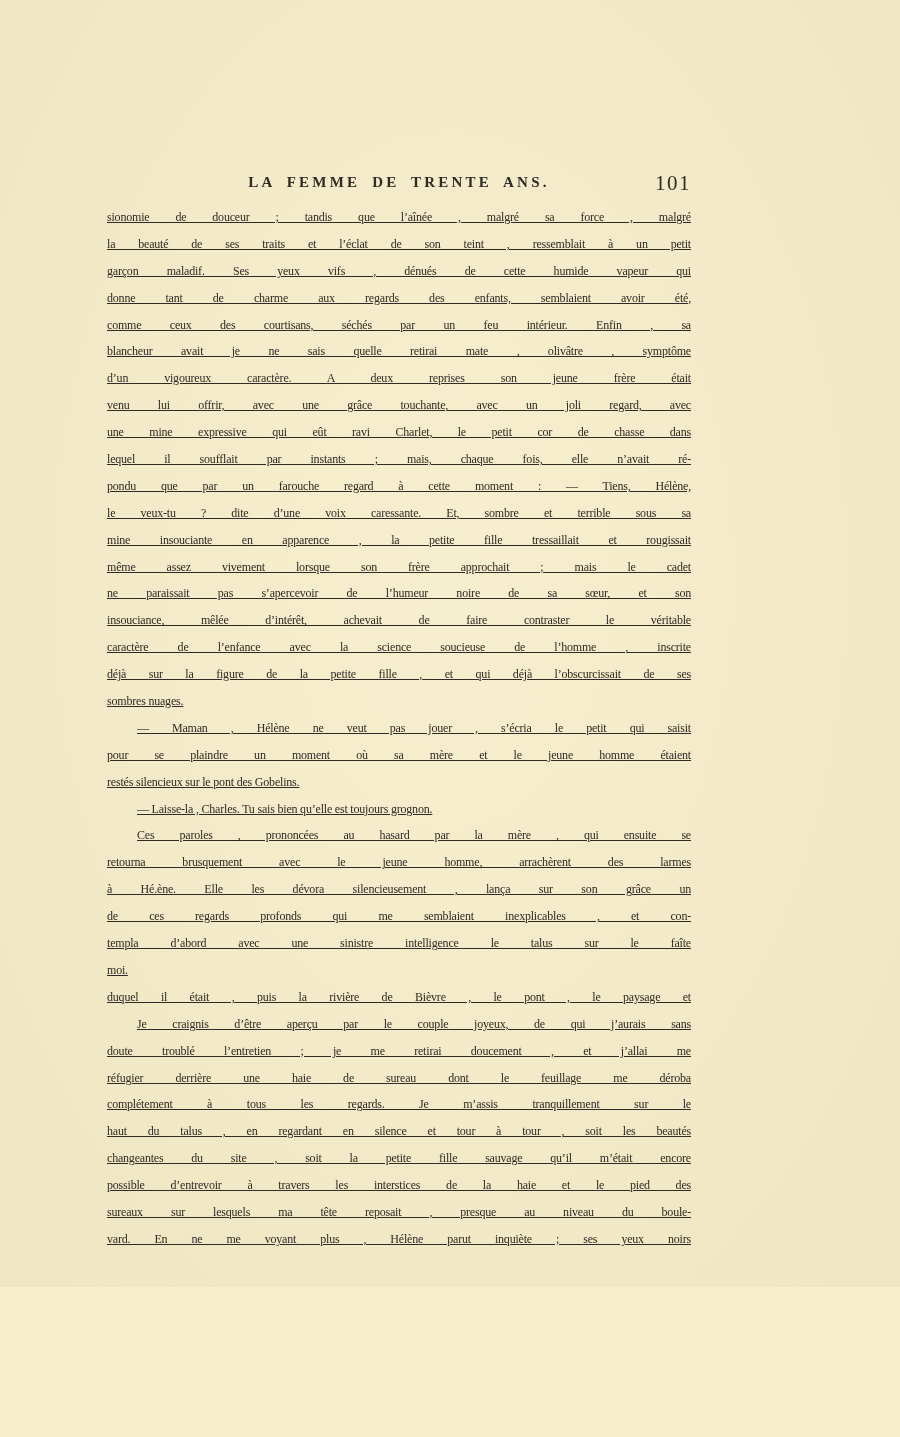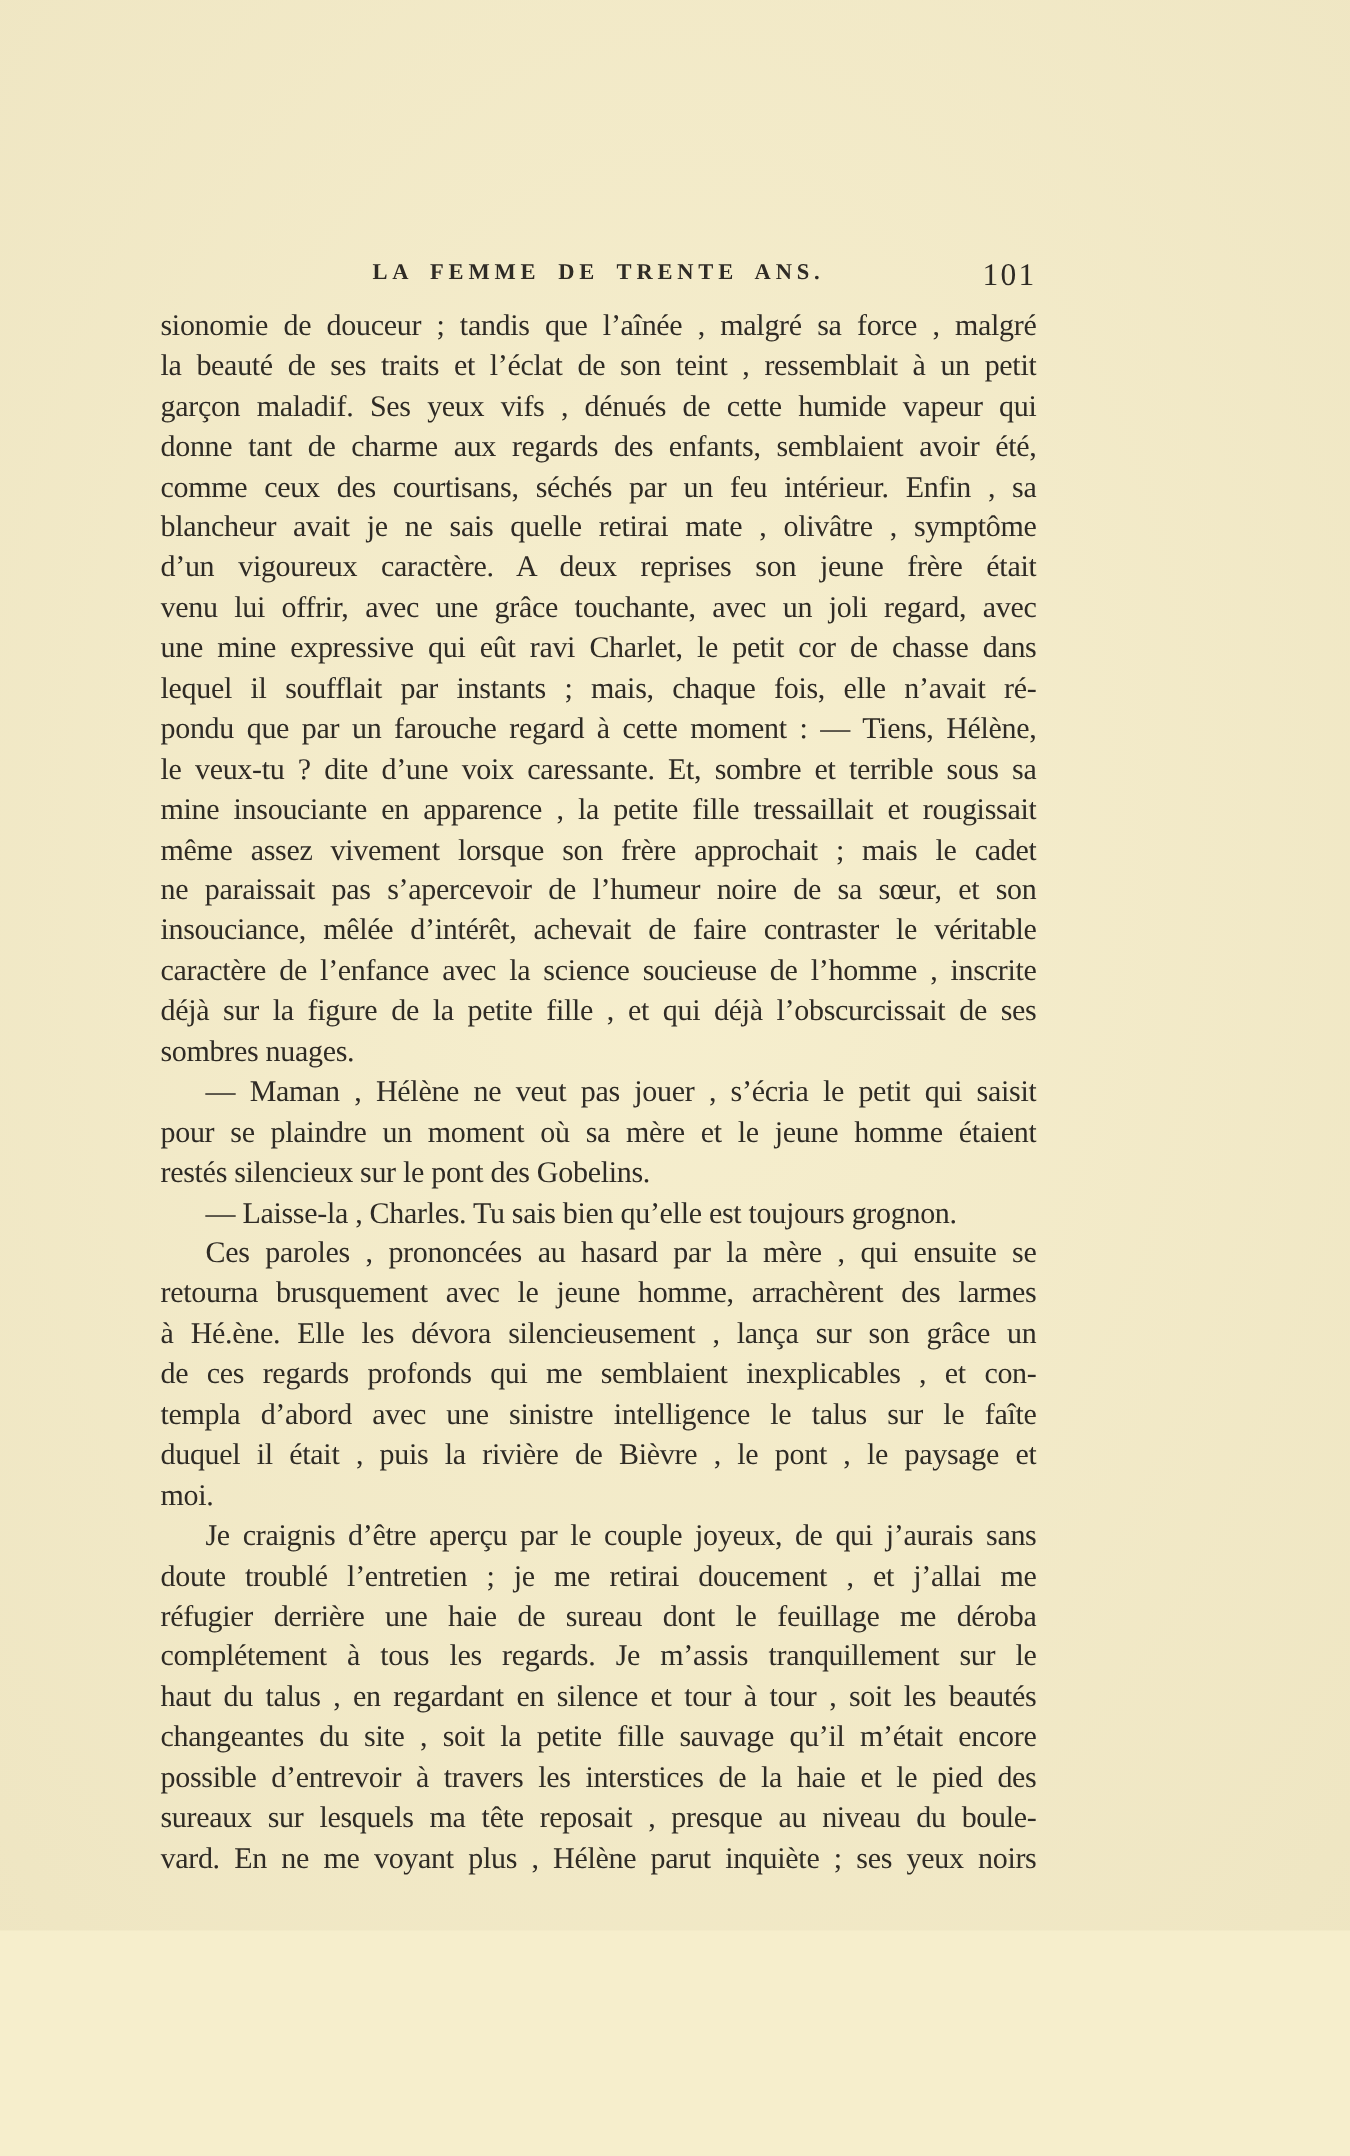--- a/index.html
+++ b/index.html
@@ -36,24 +36,25 @@
     color: var(--ink, #2f2b25);
   }
   .page-number {
     position: absolute;
     right: 0; top: -3px;
     font-size: 21px;
     letter-spacing: 1.5px;
     color: var(--ink, #2f2b25);
   }
   .body-text {
-    font-size: 20px;
+    font-size: 12px;
     line-height: 26.9px;
     letter-spacing: -0.2px;
     overflow: hidden;
+    text-decoration: underline;
   }
   .line {
     text-align: justify;
     text-align-last: justify;
     white-space: normal;
     height: 26.9px;
   }
   .line.nojust { text-align-last: left; }
   .line.indent { text-indent: 30px; }
 </style>
@@ -87,22 +88,22 @@
       <div class="line nojust">sombres nuages.</div>
       <div class="line indent">— Maman , Hélène  ne veut pas jouer , s’écria le petit qui saisit</div>
       <div class="line">pour se plaindre un moment où sa mère et le jeune homme étaient</div>
       <div class="line nojust">restés silencieux sur le pont des Gobelins.</div>
       <div class="line indent nojust">— Laisse-la , Charles. Tu sais bien qu’elle est toujours grognon.</div>
       <div class="line indent">Ces paroles , prononcées au hasard par la mère , qui ensuite se</div>
       <div class="line">retourna brusquement avec le jeune homme, arrachèrent des larmes</div>
       <div class="line">à Hé.ène. Elle les dévora silencieusement , lança sur son grâce un</div>
       <div class="line">de ces regards profonds qui me semblaient inexplicables , et con-</div>
       <div class="line">templa d’abord avec une sinistre intelligence le talus sur le faîte</div>
+      <div class="line nojust">moi.</div>
       <div class="line">duquel il était , puis la rivière de Bièvre , le pont , le paysage et</div>
-      <div class="line nojust">moi.</div>
       <div class="line indent">Je craignis d’être aperçu par le couple joyeux, de qui j’aurais sans</div>
       <div class="line">doute troublé l’entretien ; je me retirai doucement , et j’allai me</div>
       <div class="line">réfugier derrière une haie de sureau dont le feuillage me déroba</div>
       <div class="line">complétement à tous les regards. Je m’assis tranquillement sur le</div>
       <div class="line">haut du talus , en regardant en silence et tour à tour , soit les beautés</div>
       <div class="line">changeantes du site , soit la petite fille sauvage qu’il m’était encore</div>
       <div class="line">possible d’entrevoir à travers les interstices de la haie et le pied des</div>
       <div class="line">sureaux sur lesquels ma tête reposait , presque au niveau du boule-</div>
       <div class="line">vard. En ne me voyant plus , Hélène parut inquiète ; ses yeux noirs</div>
     </div>

